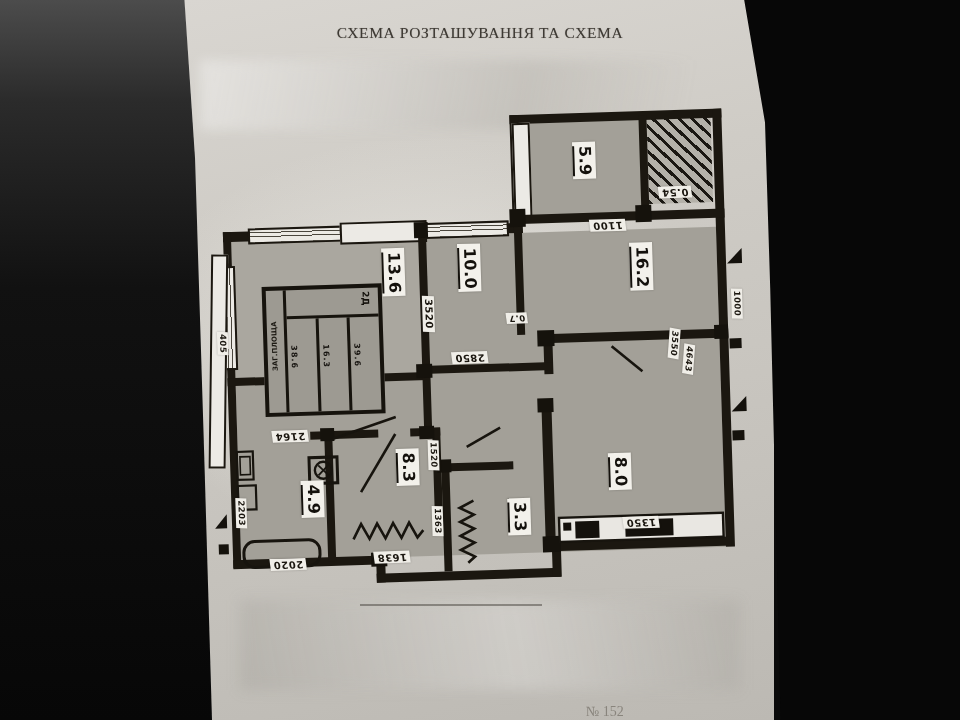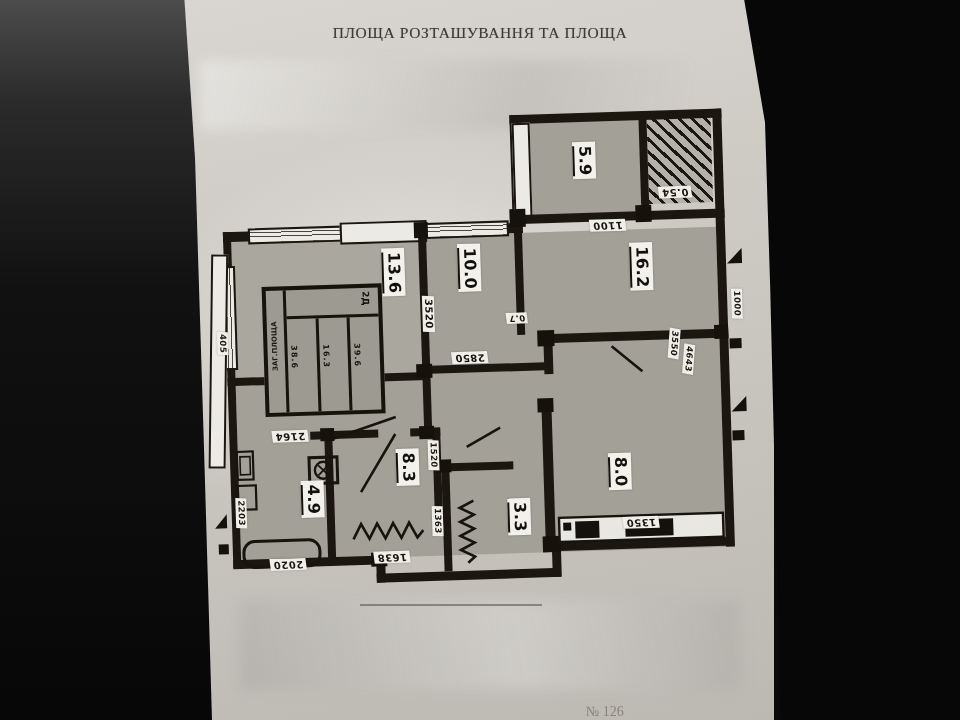--- a/index.html
+++ b/index.html
@@ -70,21 +70,21 @@
 </head>
 <body>
 
 <div class="shot">
   <div class="paper"></div>
   <div class="crease1"></div>
   <div class="crease2"></div>
   <div class="bg-left"></div>
   <div class="bg-right"></div>
 
-  <div class="title">ПЛОЩА РОЗТАШУВАННЯ ТА ПЛОЩА</div>
+  <div class="title">СХЕМА РОЗТАШУВАННЯ ТА СХЕМА</div>
 
   <div class="plan">
 
     <div class="room" style="left:13px;top:126px;width:485px;height:320px"></div>
     <div class="room lt" style="left:13px;top:126px;width:190px;height:138px"></div>
     <div class="room" style="left:303px;top:15px;width:122px;height:95px"></div>
     <div class="hatch" style="left:432px;top:15px;width:64px;height:86px"></div>
 
     <div class="wall" style="left:295px;top:8px;width:212px;height:9px"></div>
     <div class="wall" style="left:498px;top:8px;width:9px;height:438px"></div>
@@ -212,14 +212,14 @@
             </div>
           <div class="col">
               <span>39.6</span>
             </div>
         </div>
       </div>
     </div>
   </div>
 
   <div class="underline-fine"></div>
-  <div class="footer-note">№ 126</div>
+  <div class="footer-note">№ 152</div>
 </div>
 
 </body></html>

